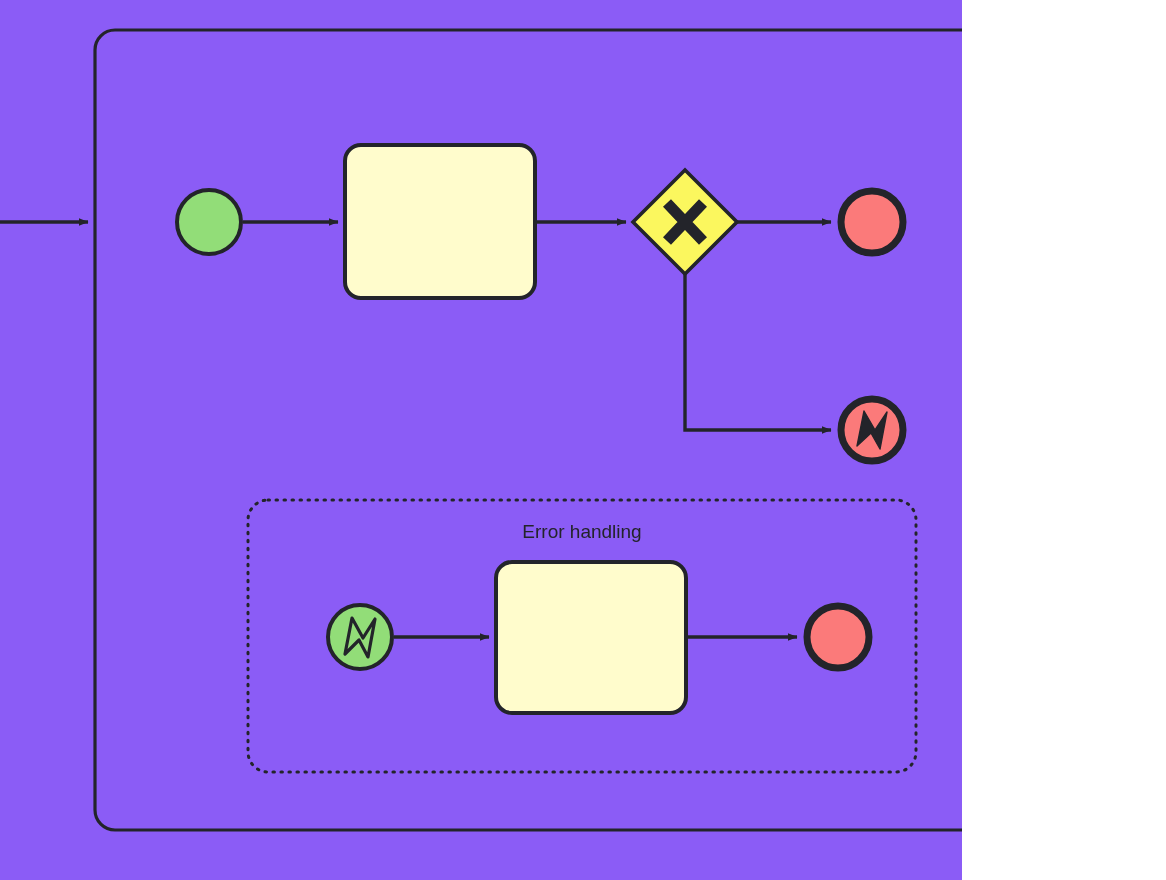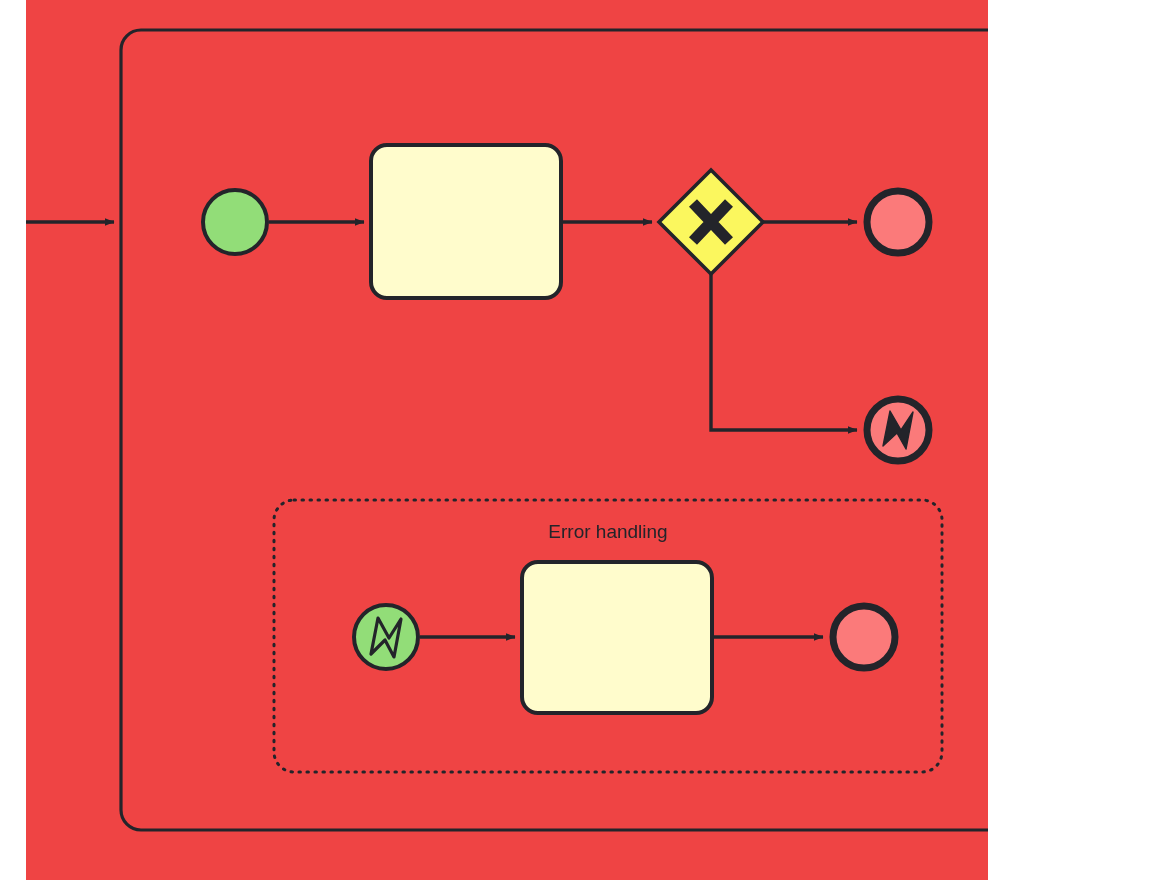--- a/index.html
+++ b/index.html
@@ -7,23 +7,22 @@
     padding: 0;
     background: #ffffff;
   }
   body {
     font-family: "Liberation Sans", sans-serif;
   }
   #canvas-root {
     position: relative;
     width: 962px;
     height: 880px;
-    background: #ef4444;
+    background: #8b5cf6;
     overflow: hidden;
-    margin-left: 26px;
   }
   #bpmn-svg {
     display: block;
     width: 1166px;
     height: 880px;
   }
   .sub-label {
     font-family: "Liberation Sans", sans-serif;
     font-size: 19px;
     fill: #23242a;

